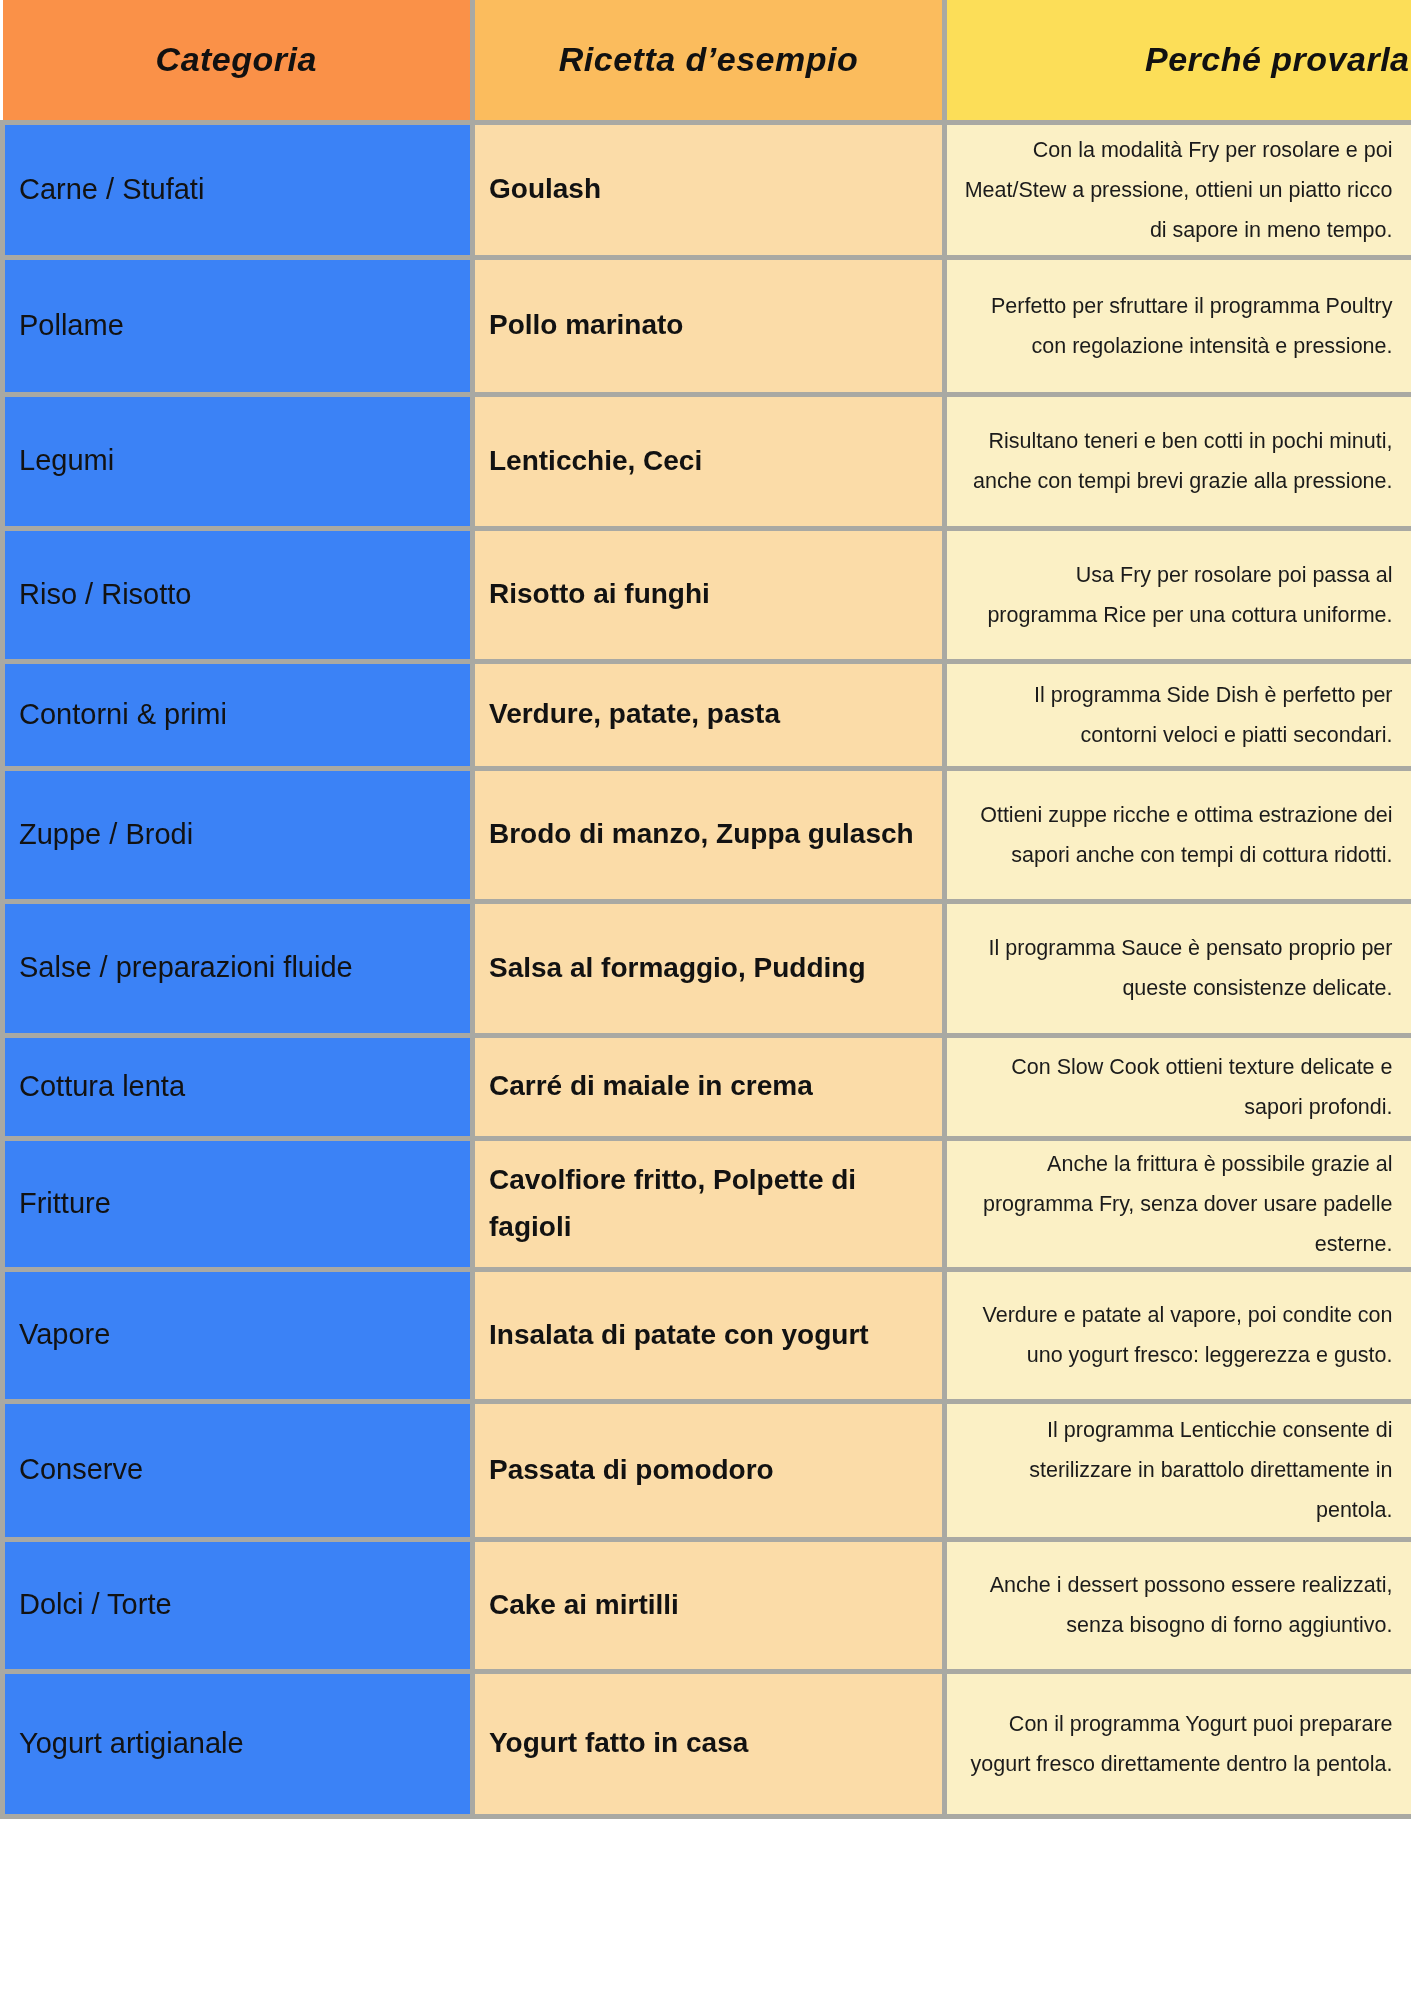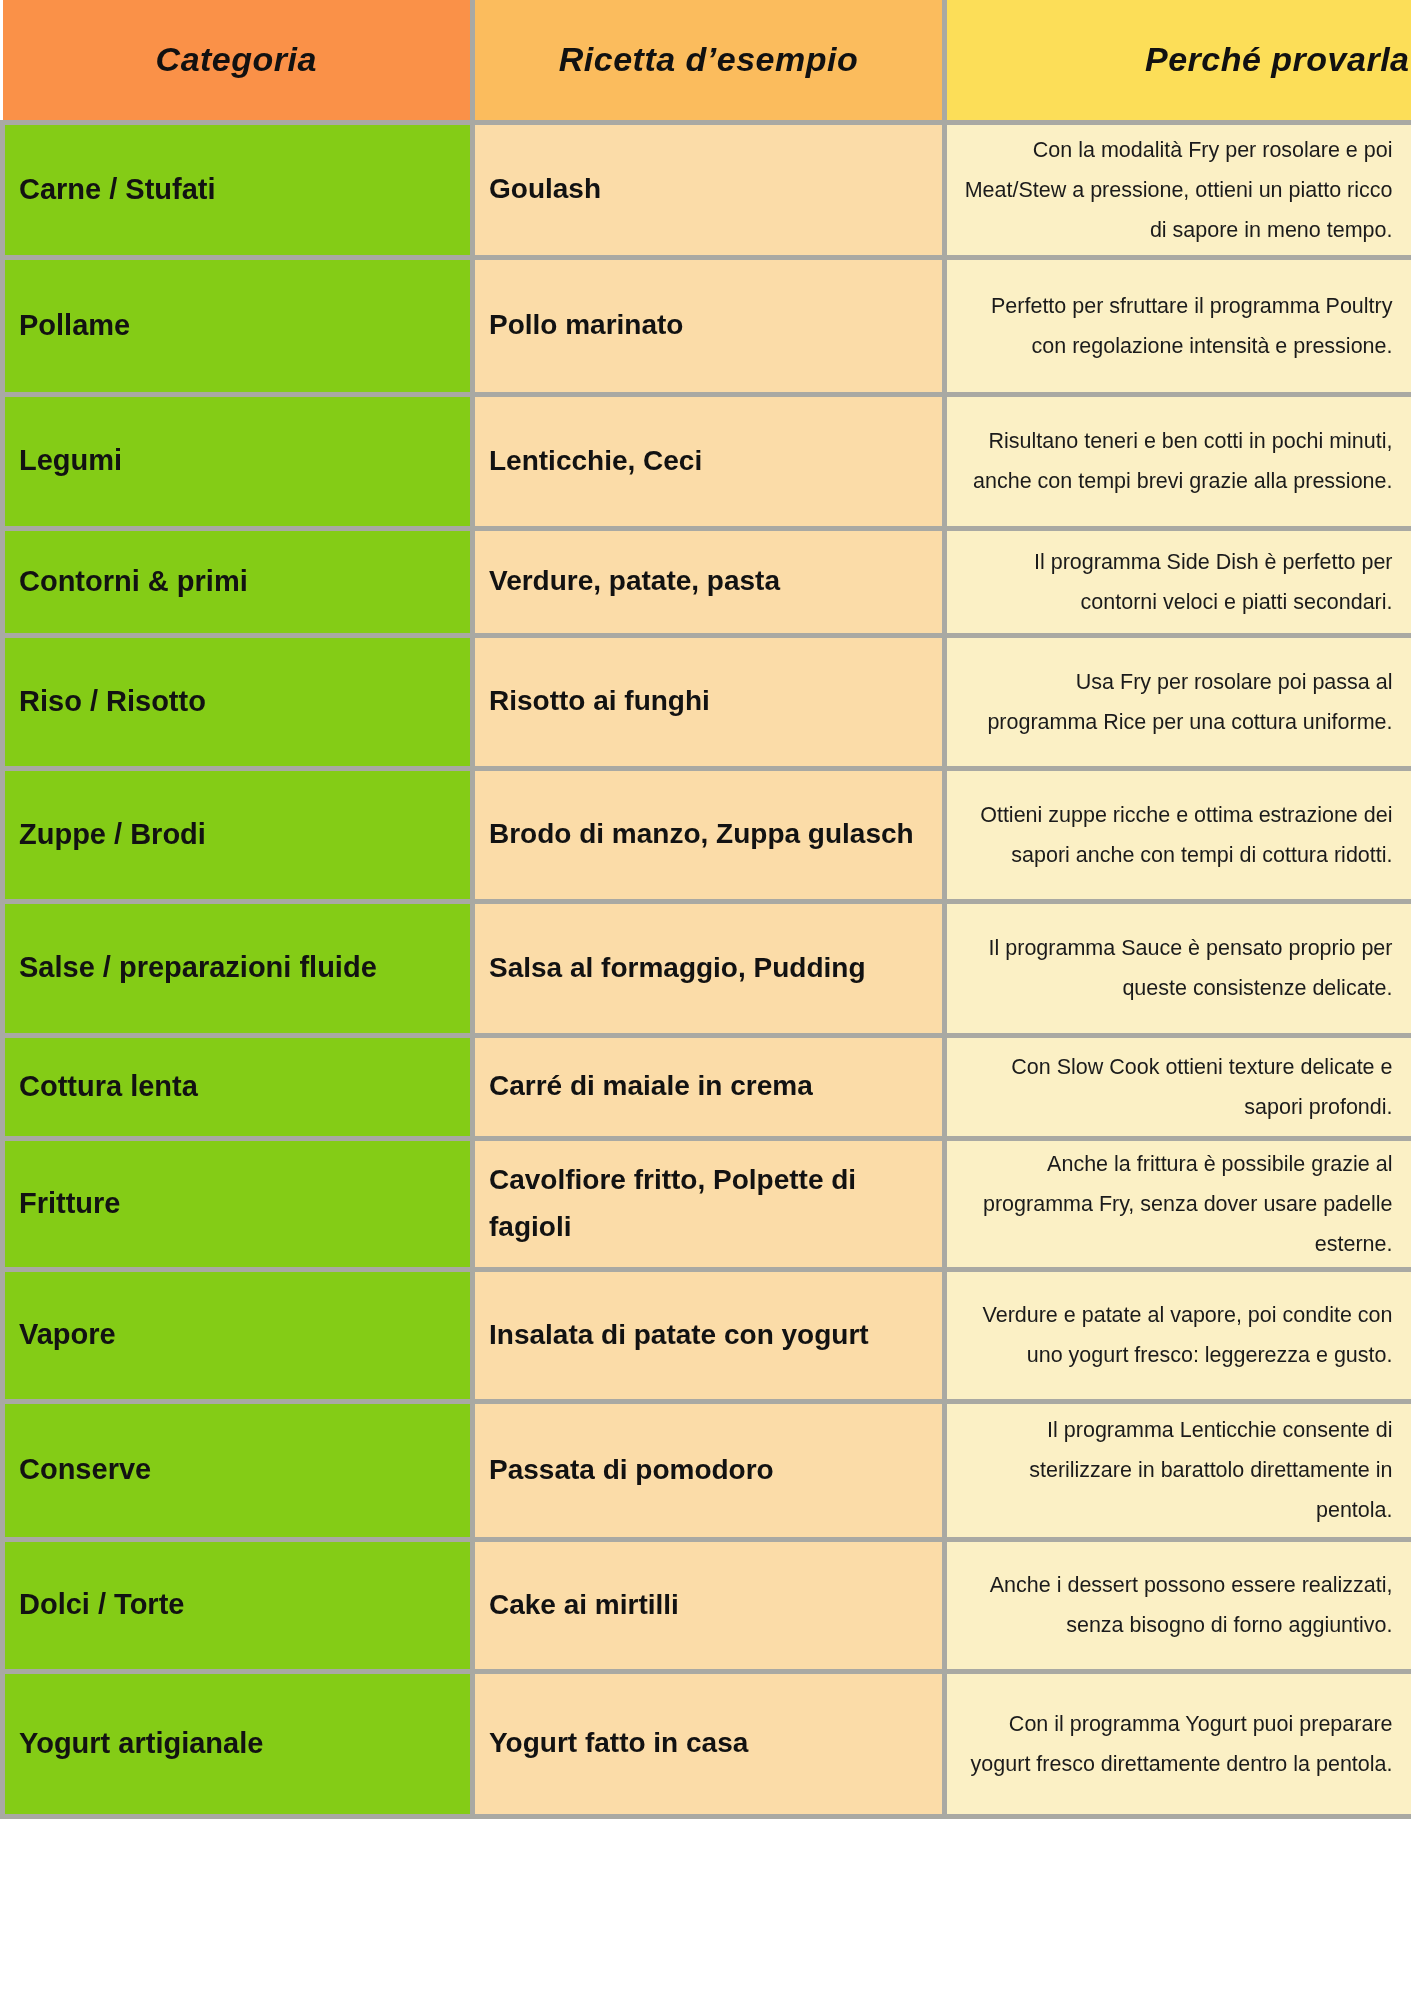--- a/index.html
+++ b/index.html
@@ -37,23 +37,23 @@
     font-style: italic;
     text-align: center;
     color: #111111;
     letter-spacing: 0.5px;
   }
   .h-cat { background: #fa9148; }
   .h-ric { background: #fbbc5d; }
   .h-per { background: #fcde58; }
 
   td.c-cat {
-    background: #84cc16;
+    background: #3b82f6;
     font-size: 29px;
-    font-weight: 700;
+    font-weight: 400;
     padding: 0 20px 0 14px;
     line-height: 1.5;
   }
   td.c-ric {
     background: #fbdca8;
     font-size: 28px;
     font-weight: 700;
     padding: 0 26px 0 14px;
     line-height: 1.65;
   }
@@ -92,29 +92,29 @@
       <tr style="height:137px">
         <td class="c-cat">Pollame</td>
         <td class="c-ric">Pollo marinato</td>
         <td class="c-per">Perfetto per sfruttare il programma Poultry con regolazione intensità e pressione.</td>
       </tr>
       <tr style="height:134px">
         <td class="c-cat">Legumi</td>
         <td class="c-ric">Lenticchie, Ceci</td>
         <td class="c-per">Risultano teneri e ben cotti in pochi minuti, anche con tempi brevi grazie alla pressione.</td>
       </tr>
+      <tr style="height:133px">
+        <td class="c-cat">Riso / Risotto</td>
+        <td class="c-ric">Risotto ai funghi</td>
+        <td class="c-per">Usa Fry per rosolare poi passa al programma Rice per una cottura uniforme.</td>
+      </tr>
       <tr style="height:107px">
         <td class="c-cat">Contorni &amp; primi</td>
         <td class="c-ric">Verdure, patate, pasta</td>
         <td class="c-per">Il programma Side Dish è perfetto per contorni veloci e piatti secondari.</td>
-      </tr>
-      <tr style="height:133px">
-        <td class="c-cat">Riso / Risotto</td>
-        <td class="c-ric">Risotto ai funghi</td>
-        <td class="c-per">Usa Fry per rosolare poi passa al programma Rice per una cottura uniforme.</td>
       </tr>
       <tr style="height:133px">
         <td class="c-cat">Zuppe / Brodi</td>
         <td class="c-ric">Brodo di manzo, Zuppa gulasch</td>
         <td class="c-per">Ottieni zuppe ricche e ottima estrazione dei sapori anche con tempi di cottura ridotti.</td>
       </tr>
       <tr style="height:134px">
         <td class="c-cat">Salse / preparazioni fluide</td>
         <td class="c-ric">Salsa al formaggio, Pudding</td>
         <td class="c-per">Il programma Sauce è pensato proprio per queste consistenze delicate.</td>

